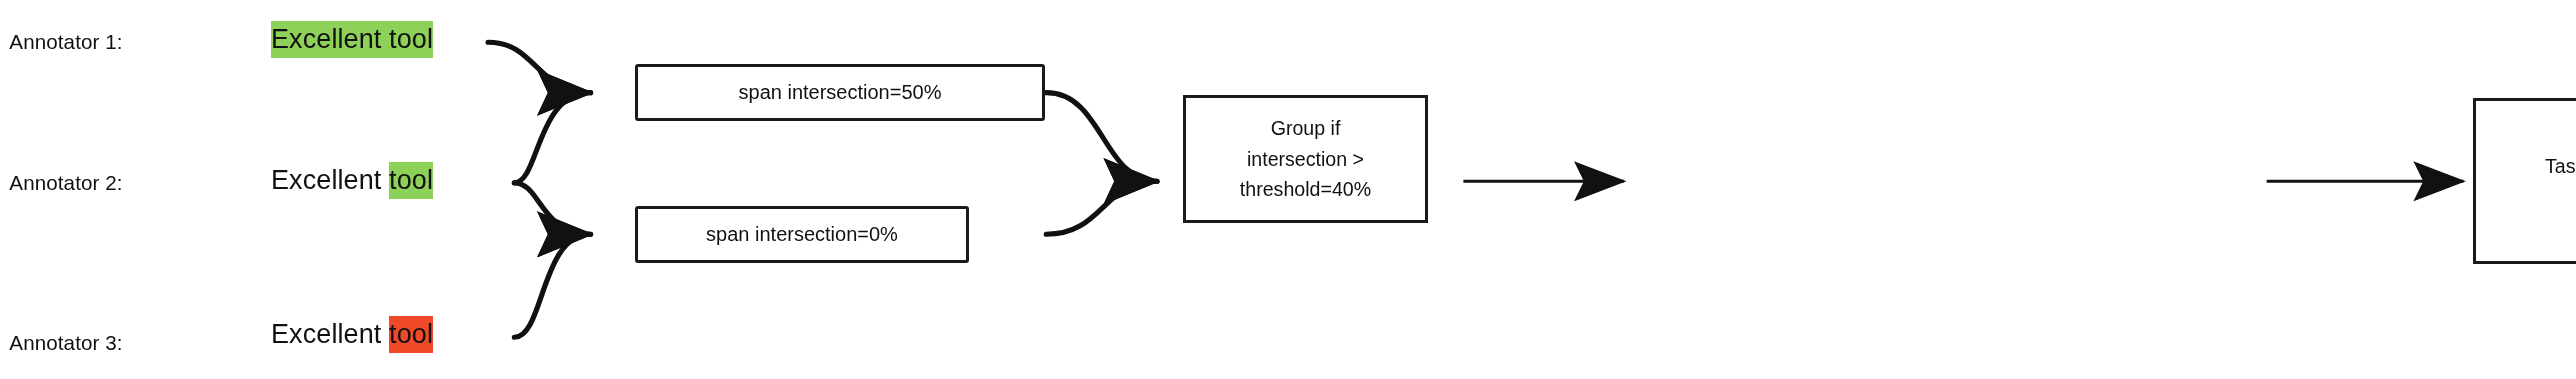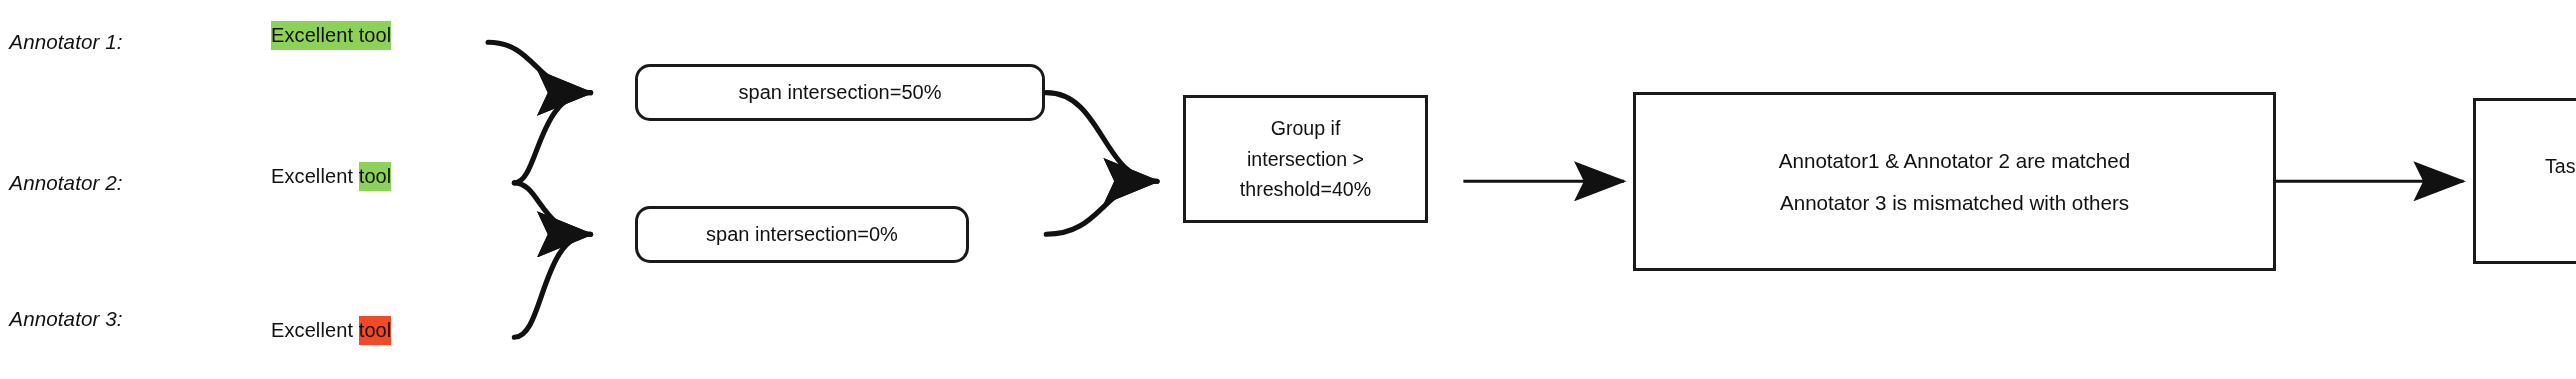--- a/index.html
+++ b/index.html
@@ -27,30 +27,29 @@
     pointer-events: none;
   }
 
   
   .annot-row {
     position: absolute;
     height: 36px;
     display: flex;
     align-items: center;
     white-space: nowrap;
-    font-style: italic;
   }
   .annot-label {
     font-size: 20.6px;
     color: #111111;
     letter-spacing: 0.1px;
   }
   .annot-text {
     position: absolute;
-    font-size: 20px;
+    font-size: 27px;
     color: #111111;
     white-space: pre;
     letter-spacing: 0.1px;
   }
   .hl {
     padding: 3.1px 0 4.1px 0;
     box-decoration-break: clone;
     -webkit-box-decoration-break: clone;
   }
   .hl-green { background: #8ED158; }
@@ -64,21 +63,21 @@
     border: 3.1px solid #1a1a1a;
     display: flex;
     align-items: center;
     justify-content: center;
     text-align: center;
     color: #111111;
     font-size: 19.6px;
     line-height: 1.38;
     z-index: 3;
   }
-  .node.rounded { border-radius: 15px; }
+  .node.rounded { border-radius: 3px; }
   .node .node-text { white-space: pre-line; padding: 0 7.2px; }
 
   .node-span1  { left: 635px; top: 64px; width: 410px; height: 57px; }
   .node-span2  { left: 635px; top: 206px; width: 334px; height: 57px; }
   .node-group  { left: 1183px; top: 95px; width: 245px; height: 128px; }
   .node-match  { left: 1633px; top: 92px; width: 643px; height: 179px; }
   .node-agree  { left: 2473px; top: 98px; width: 289px; height: 166px; }
 
   .node-span1 .node-text,
   .node-span2 .node-text { font-size: 20px; }
@@ -121,43 +120,39 @@
   <div class="annot-row" style="left:9.3px; top:24px;">
     <span class="annot-label">Annotator 1:</span>
   </div>
   <div class="annot-text" style="left:271px; top:24px;"><span class="hl hl-green">Excellent tool</span></div>
 
   <div class="annot-row" style="left:9.3px; top:165px;">
     <span class="annot-label">Annotator 2:</span>
   </div>
   <div class="annot-text" style="left:271px; top:165px;"><span>Excellent </span><span class="hl hl-green">tool</span></div>
 
-  <div class="annot-row" style="left:9.3px; top:301px;">
+  <div class="annot-row" style="left:9.3px; top:319px;align-items:flex-end;">
     <span class="annot-label">Annotator 3:</span>
   </div>
   <div class="annot-text" style="left:271px; top:319px;"><span>Excellent </span><span class="hl hl-red">tool</span></div>
 
   <div class="node rounded node-span1">
     <span class="node-text">span intersection=50%</span>
   </div>
 
   <div class="node rounded node-span2">
     <span class="node-text">span intersection=0%</span>
   </div>
 
   <div class="node node-group">
     <span class="node-text">Group if
 intersection &gt;
 threshold=40%</span>
   </div>
 
-  <div class="node node-match">
-    <span class="node-text">Annotator1 &amp; Annotator 2 are matched
-Annotator 3 is mismatched with others</span>
-  </div>
 
   <div class="node node-agree">
     <span class="node-text">Task agreement:
 2/3=67%</span>
   </div>
 
 </div>
 
 
 </body></html>

